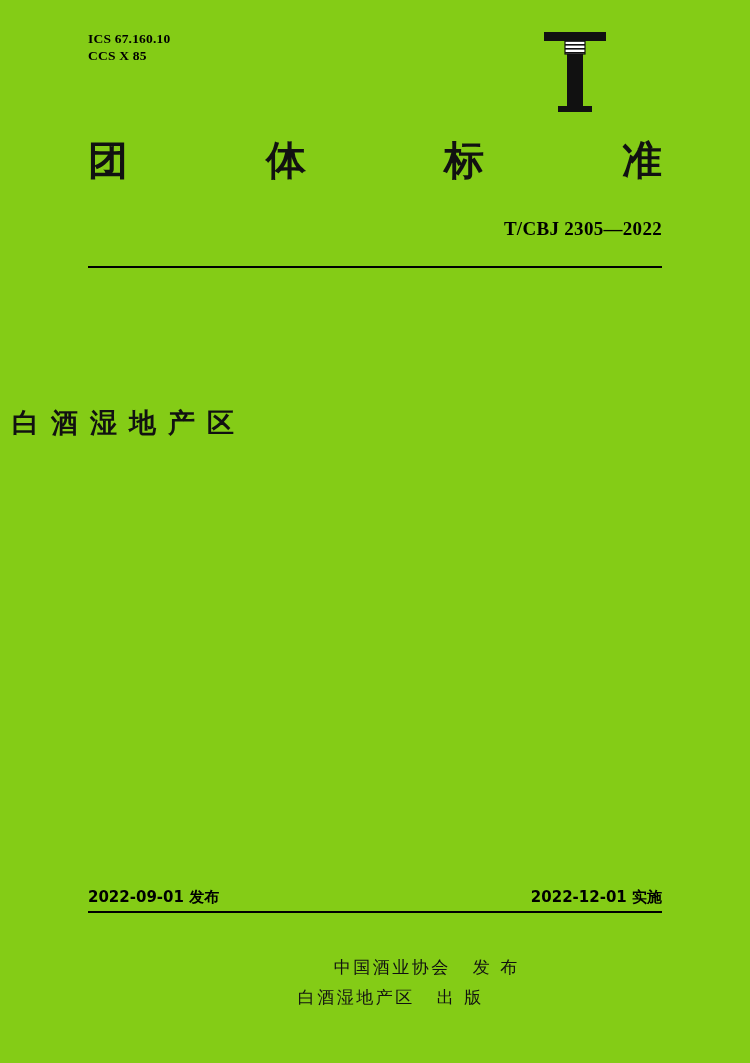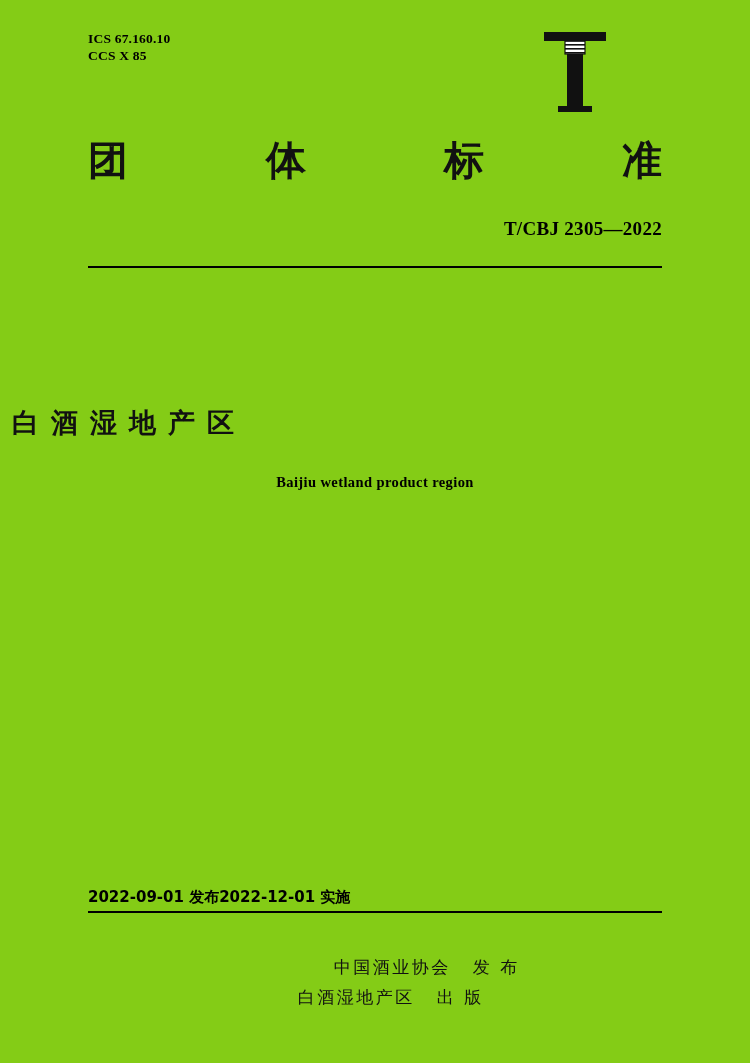--- a/index.html
+++ b/index.html
@@ -115,20 +115,21 @@
     color: #000;
   }
 
   
   .footer-dates {
     position: absolute;
     left: 88px;
     top: 888px;
     width: 574px;
     display: flex;
+    justify-content: space-between;
     font-family: "DejaVu Sans", sans-serif;
     font-size: 15px;
     font-weight: bold;
     color: #000;
   }
   .footer-dates .date-left,
   .footer-dates .date-right { white-space: nowrap; }
 
   .rule-bottom {
     position: absolute;
@@ -192,21 +193,20 @@
     <span>体</span>
     <span>标</span>
     <span>准</span>
   </div>
 
   <div class="std-no">T/CBJ 2305—2022</div>
 
   <div class="rule-top"></div>
 
   <div class="doc-title">白酒湿地产区</div>
-  <div class="doc-title-en">Baijiu wetland product region</div>
 
   <div class="footer-dates">
     <div class="date-left">2022-09-01 发布</div>
     <div class="date-right">2022-12-01 实施</div>
   </div>
   <div class="rule-bottom"></div>
 
   <div class="publisher publisher-1">
     <span class="pub-name">中国酒业协会</span><span class="pub-gap"></span><span class="pub-action">发 布</span>
   </div>

